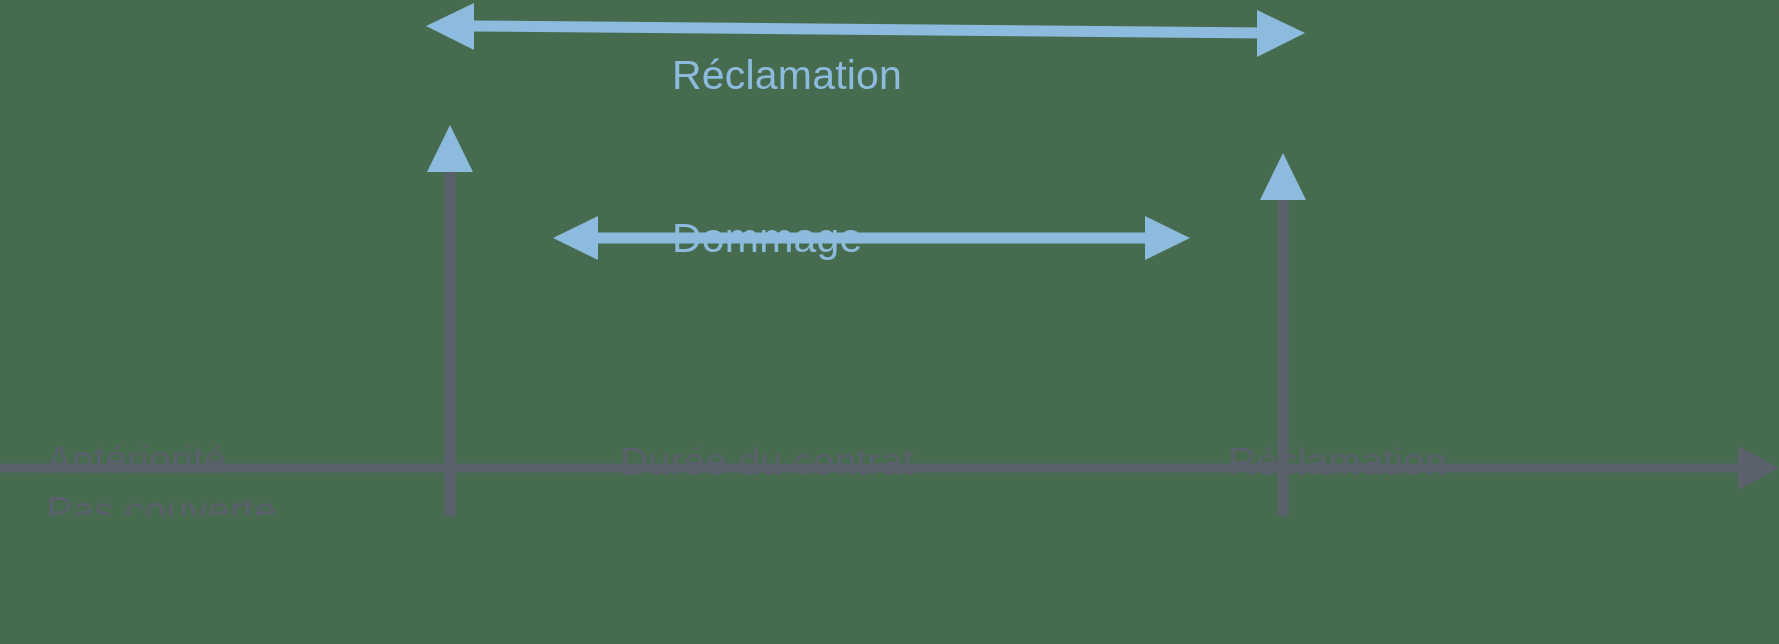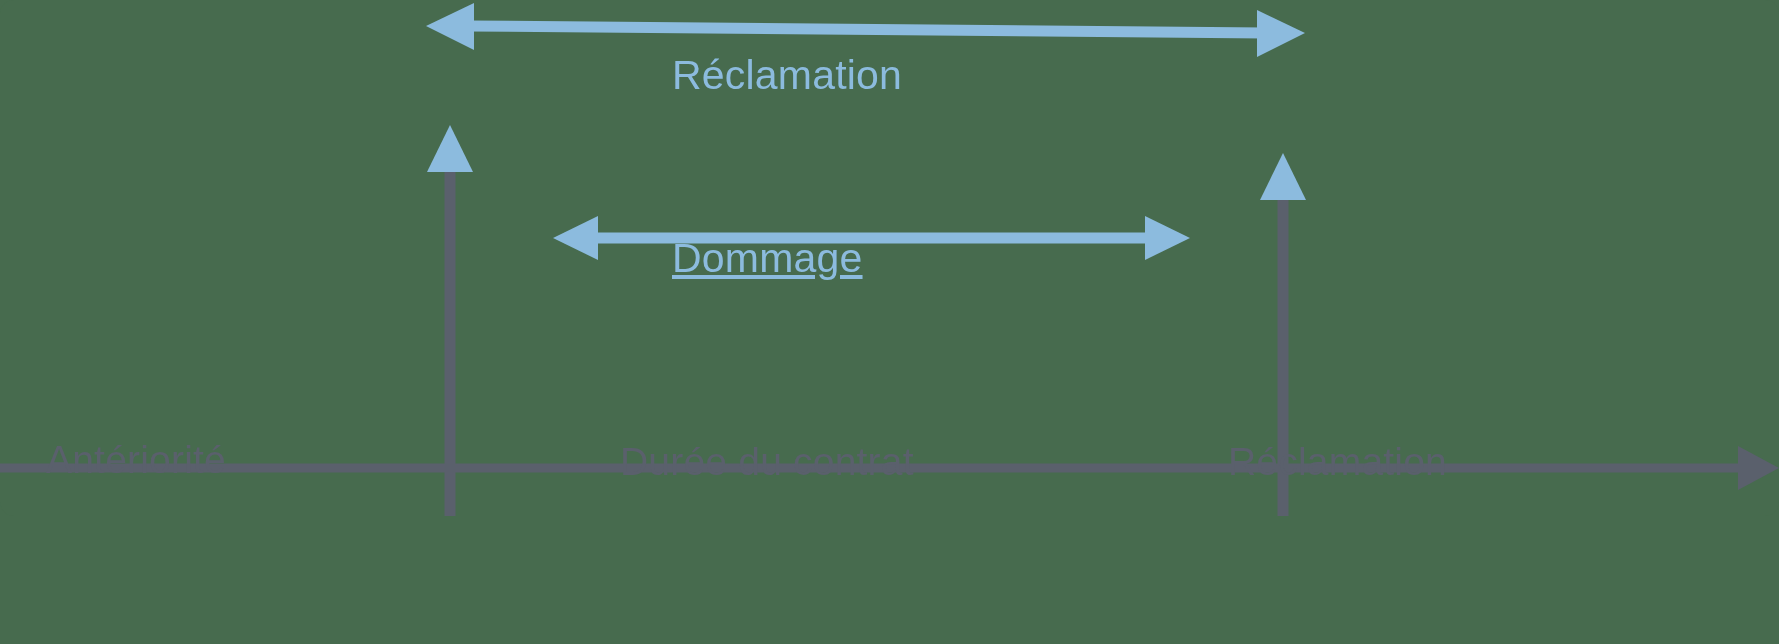--- a/index.html
+++ b/index.html
@@ -37,21 +37,21 @@
   .label-axis {
     color: #5a606c;
     font-size: 39px;
     letter-spacing: 0.2px;
   }
   .label-axis .line2 {
     display: block;
     margin-top: 10px;
   }
   #lbl-reclamation { left: 672px;  top: 52px; }
-  #lbl-dommage     { left: 672px;  top: 235px; text-decoration: underline; }
+  #lbl-dommage     { left: 672px;  top: 215px; }
   #lbl-anteriorite { left: 46px;   top: 440px; line-height: 1.05; }
   #lbl-duree       { left: 620px;  top: 440px; }
   #lbl-posteriorite{ left: 1228px; top: 440px; }
 </style>
 </head>
 <body>
 
 <div id="canvas">
 
   <svg class="diagram-svg" viewBox="0 0 1779 644">
@@ -84,19 +84,20 @@
     </g>
 
   </svg>
 
   <div class="label label-accent" id="lbl-reclamation">Réclamation</div>
 
   <div class="label label-accent" id="lbl-dommage">Dommage</div>
 
   <div class="label label-axis" id="lbl-anteriorite">
     <span class="line1">Antériorité</span>
+    <span class="line2">Pas couverte</span>
   </div>
 
   <div class="label label-axis" id="lbl-duree">Durée du contrat</div>
 
   <div class="label label-axis" id="lbl-posteriorite">Réclamation</div>
 
 </div>
 
 </body></html>

